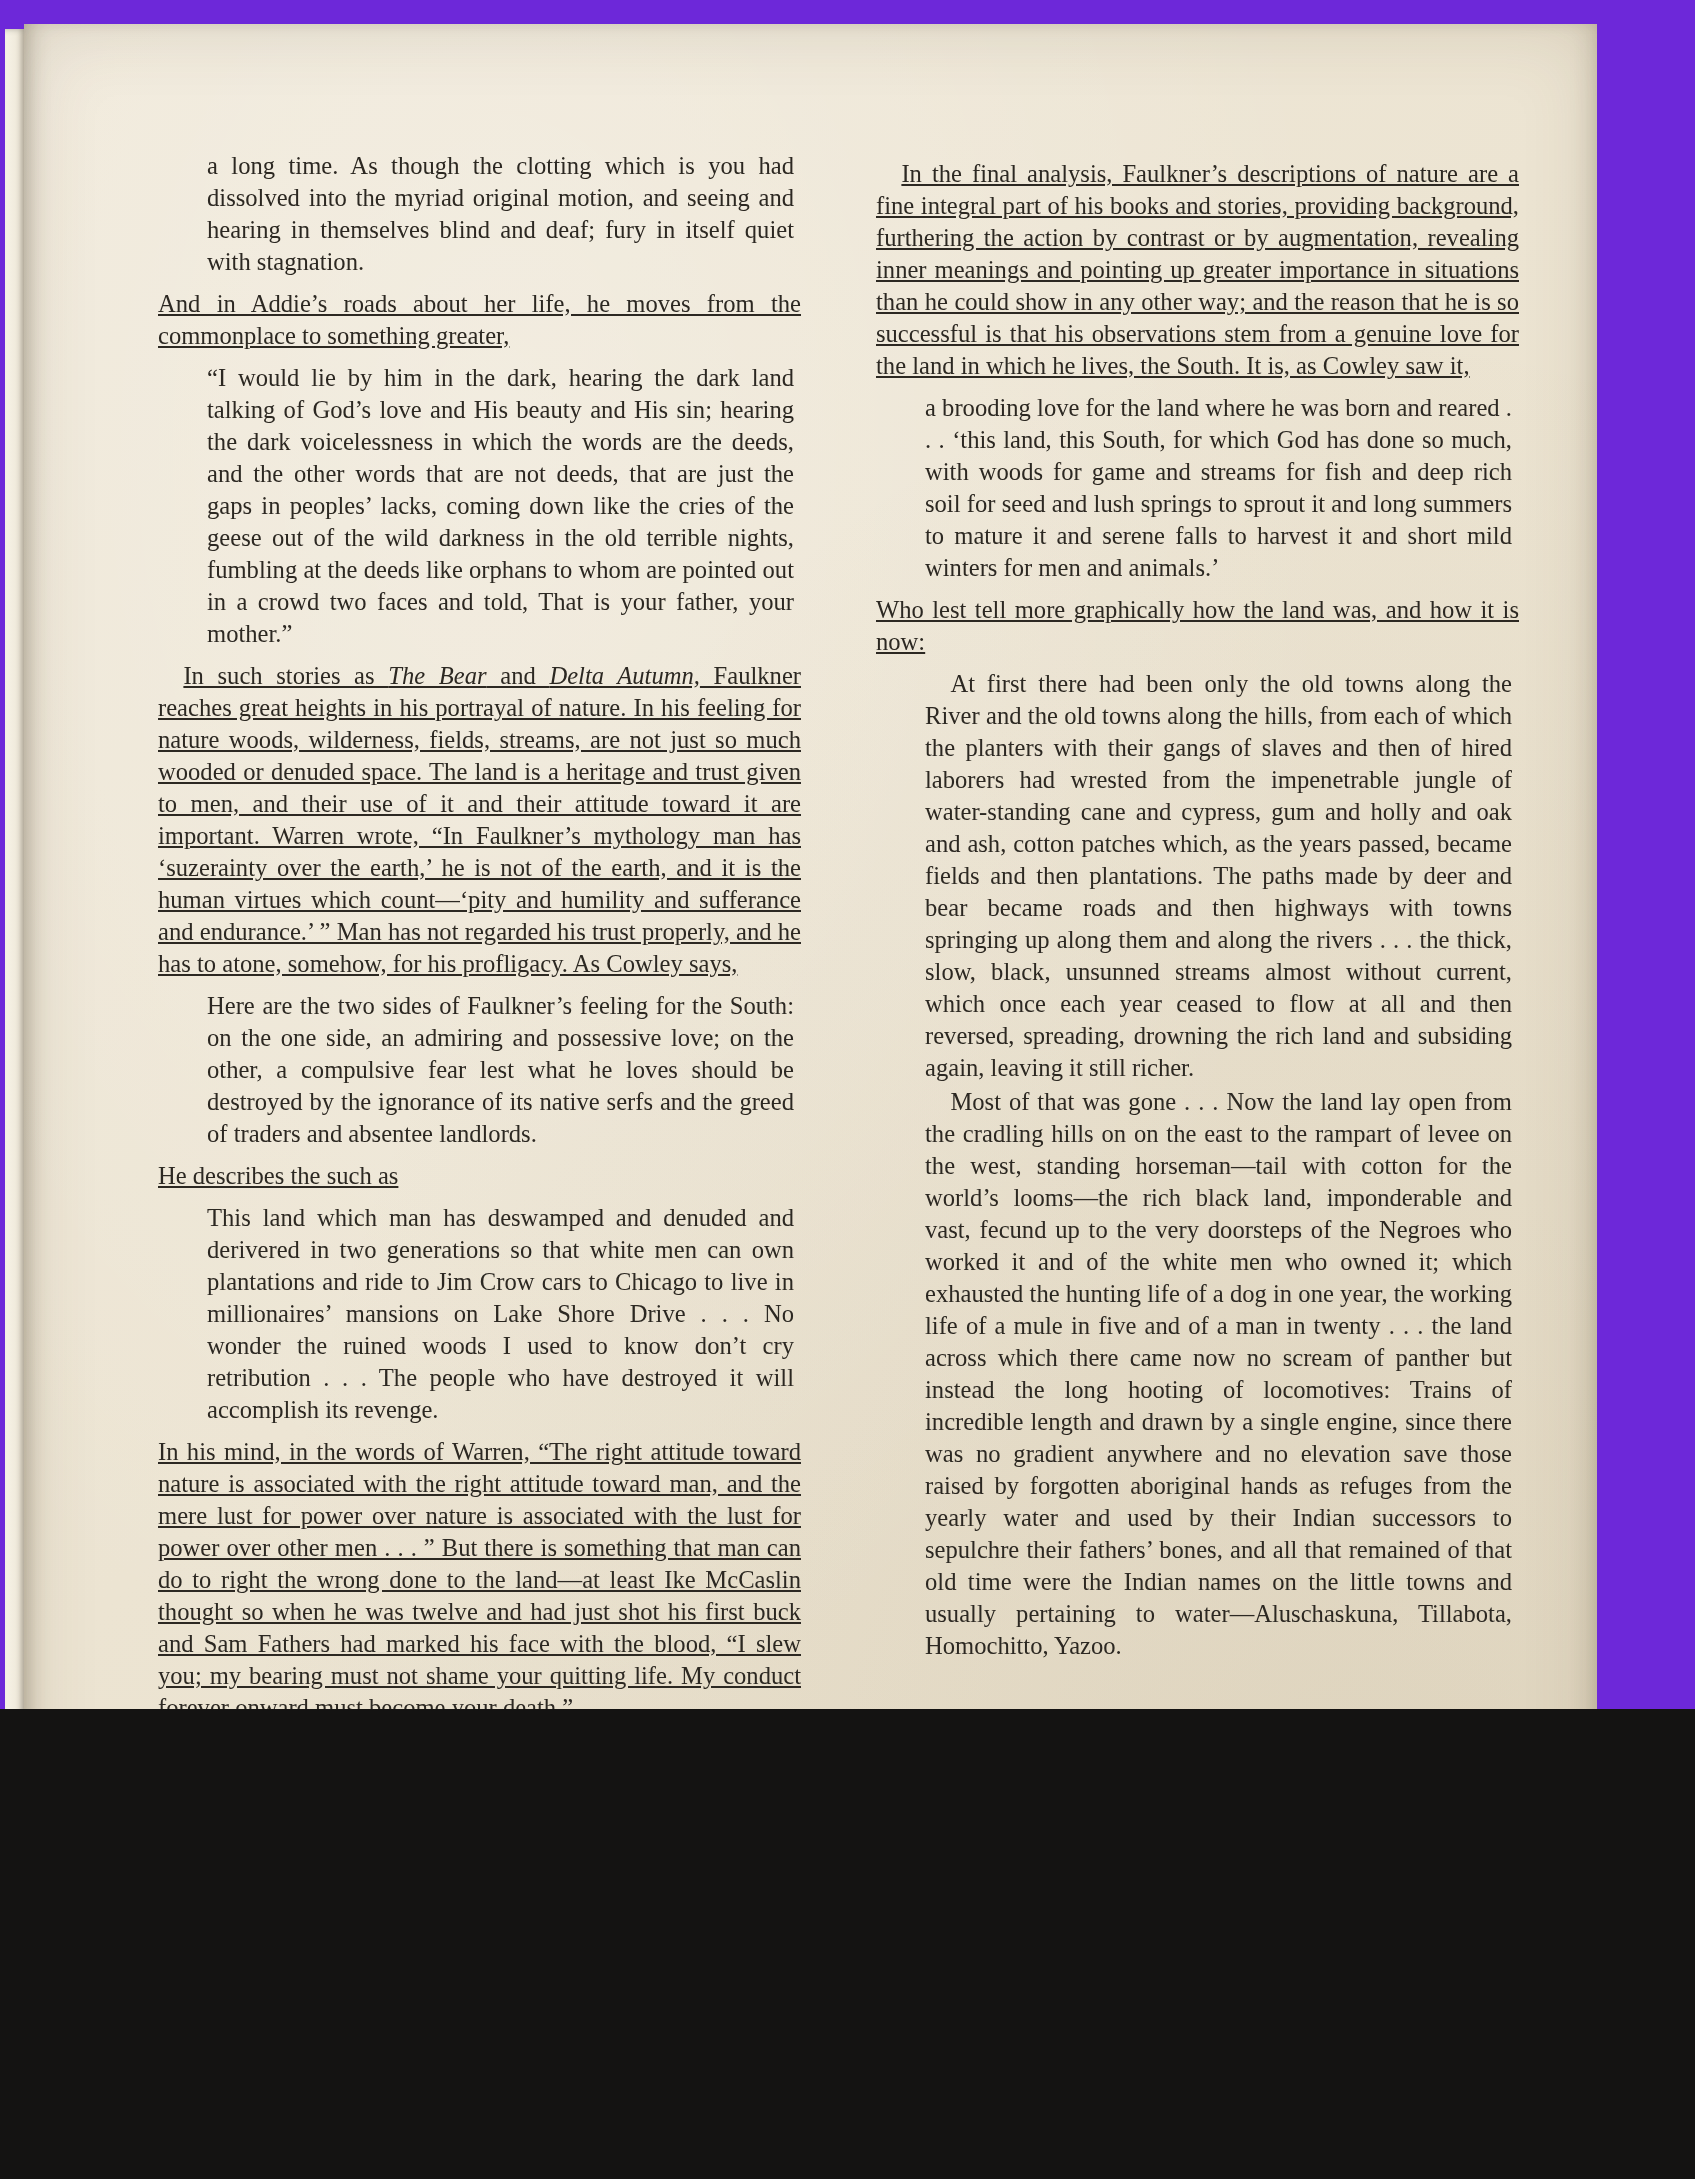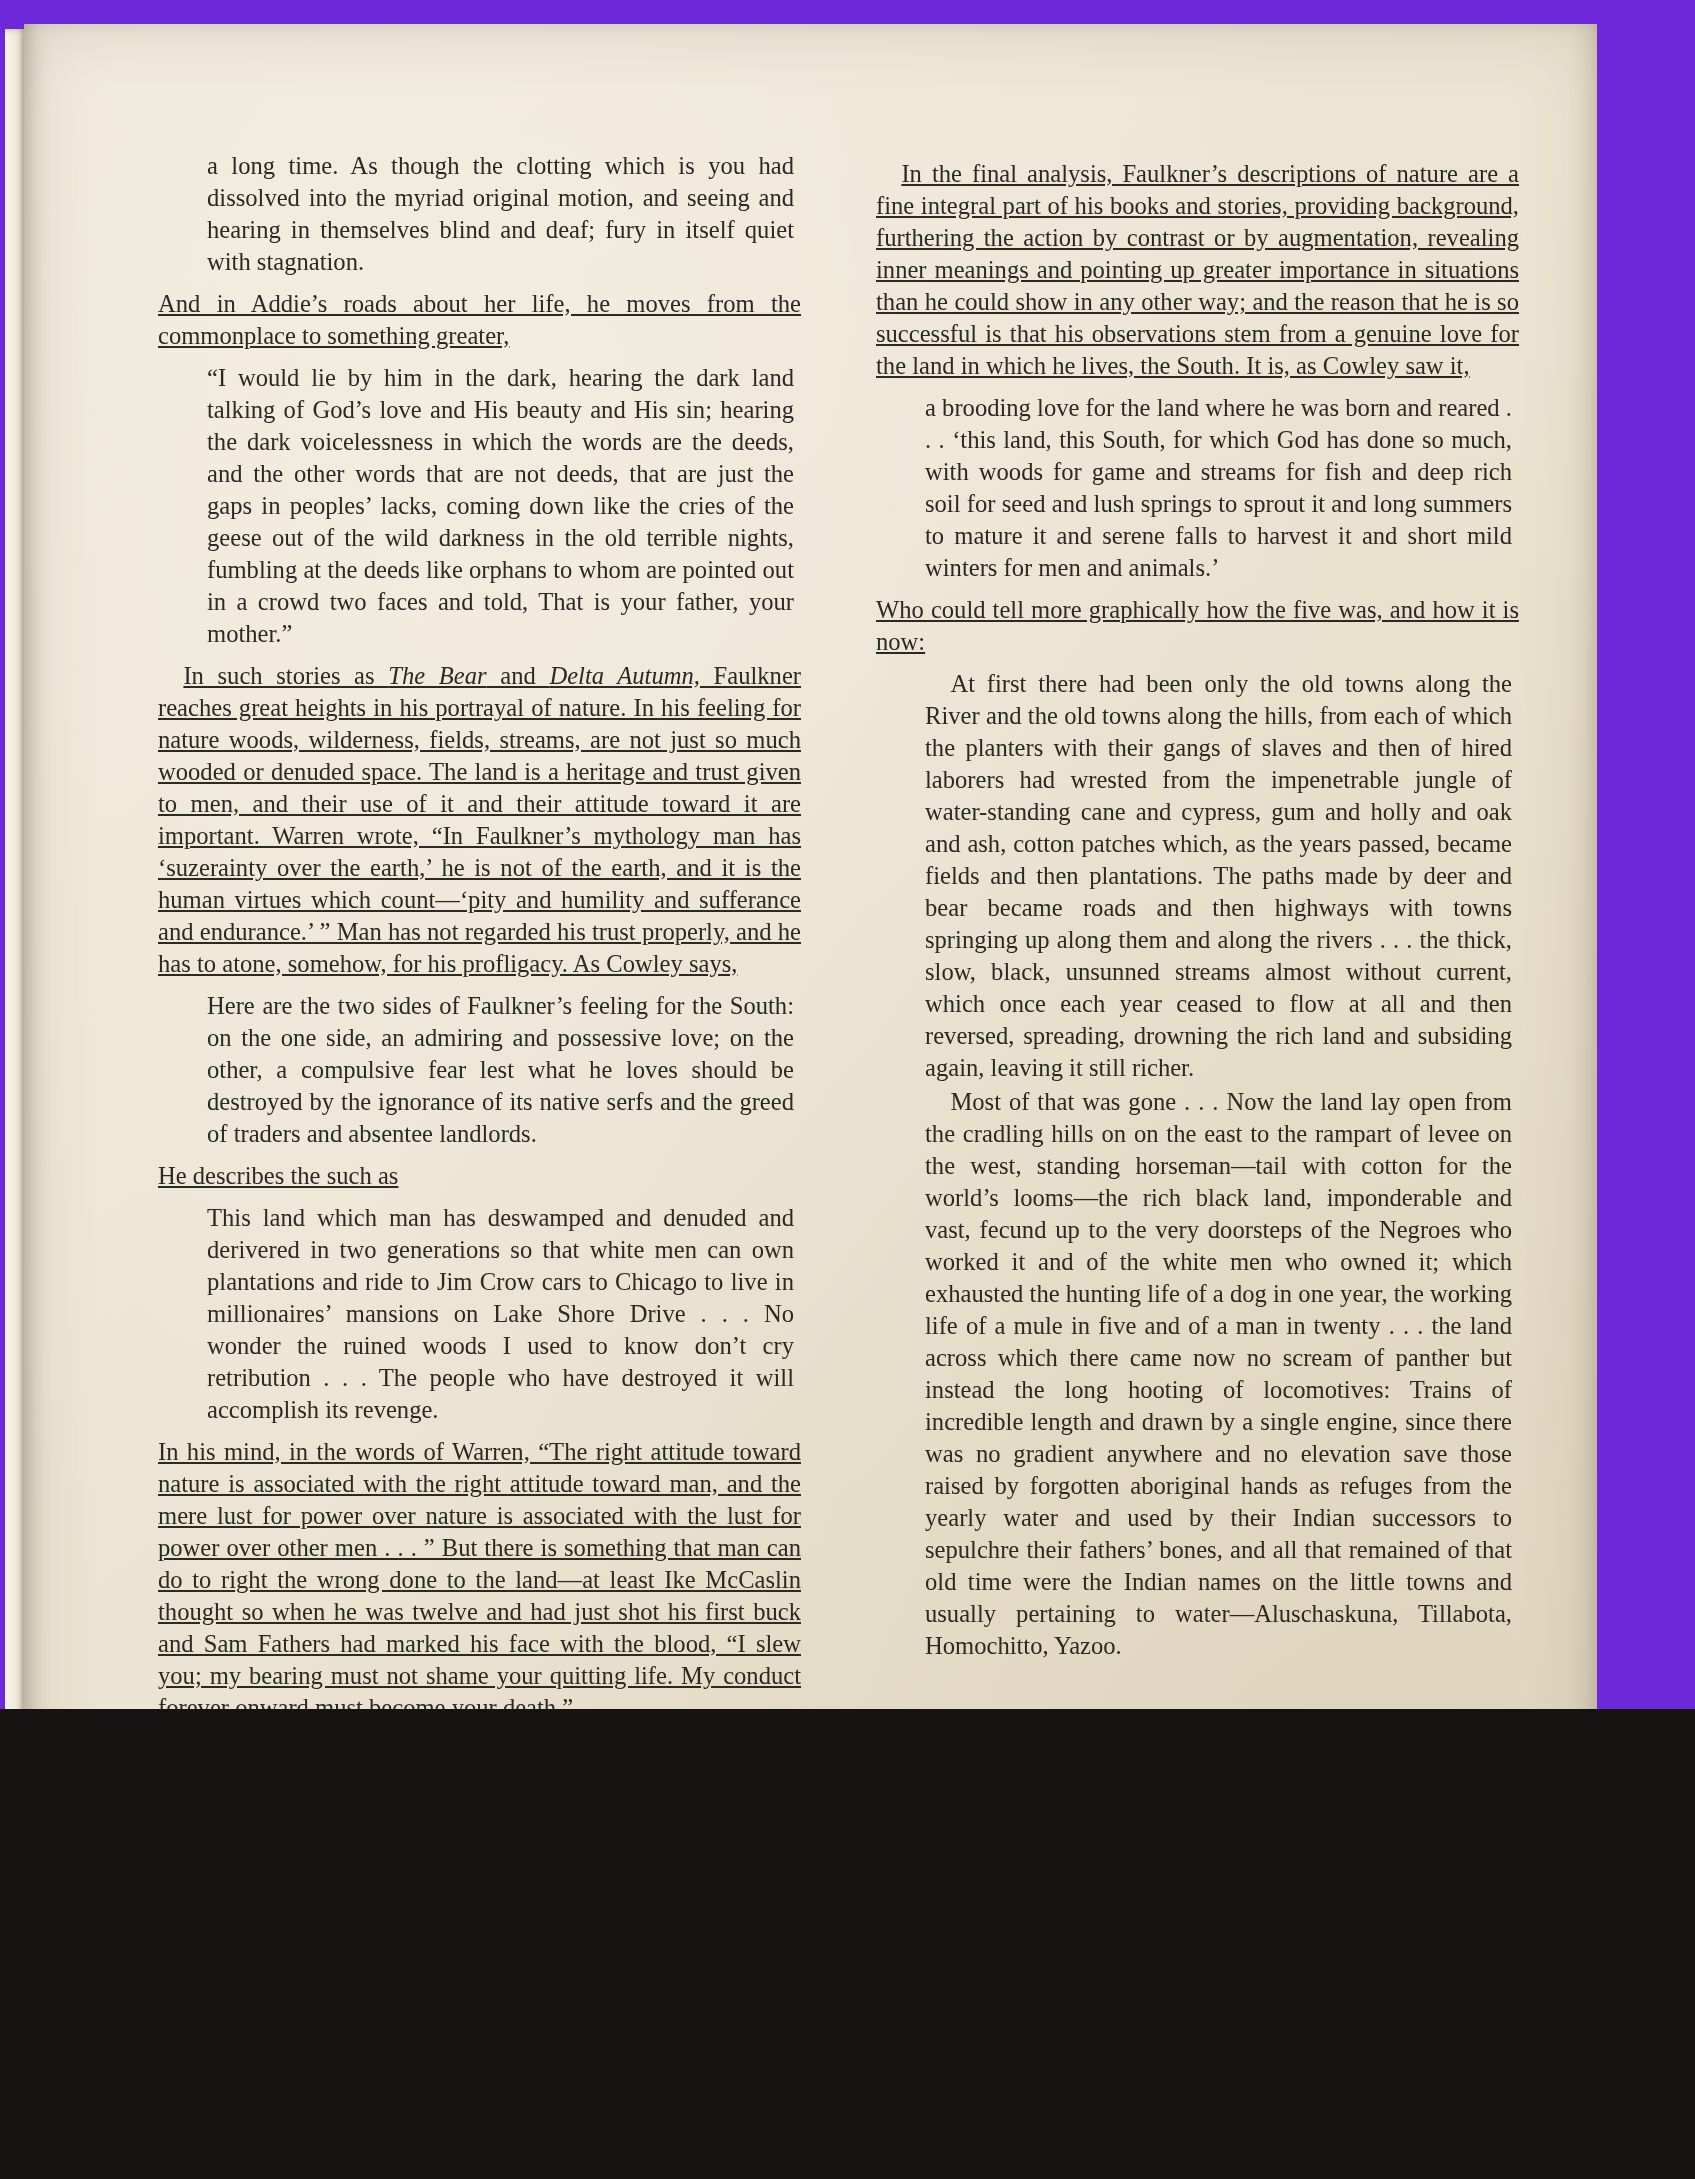--- a/index.html
+++ b/index.html
@@ -94,21 +94,21 @@
       <p class="para indent"><span>In such stories as </span><i>The Bear</i><span> and </span><i>Delta Autumn,</i><span> Faulkner reaches great heights in his portrayal of nature. In his feeling for nature woods, wilderness, fields, streams, are not just so much wooded or denuded space. The land is a heritage and trust given to men, and their use of it and their attitude toward it are important. Warren wrote, “In Faulkner’s mythology man has ‘suzerainty over the earth,’ he is not of the earth, and it is the human virtues which count—‘pity and humility and sufferance and endurance.’ ” Man has not regarded his trust properly, and he has to atone, somehow, for his profligacy. As Cowley says,</span></p>
       <div class="bq">Here are the two sides of Faulkner’s feeling for the South: on the one side, an admiring and possessive love; on the other, a compulsive fear lest what he loves should be destroyed by the ignorance of its native serfs and the greed of traders and absentee landlords.</div>
       <p class="para">He describes the such as</p>
       <div class="bq">This land which man has deswamped and denuded and derivered in two generations so that white men can own plantations and ride to Jim Crow cars to Chicago to live in millionaires’ mansions on Lake Shore Drive . . . No wonder the ruined woods I used to know don’t cry retribution . . . The people who have destroyed it will accomplish its revenge.</div>
       <p class="para">In his mind, in the words of Warren, “The right attitude toward nature is associated with the right attitude toward man, and the mere lust for power over nature is associated with the lust for power over other men . . . ” But there is something that man can do to right the wrong done to the land—at least Ike McCaslin thought so when he was twelve and had just shot his first buck and Sam Fathers had marked his face with the blood, “I slew you; my bearing must not shame your quitting life. My conduct forever onward must become your death.”</p>
     </div>
 
     <div class="col col-right">
       <p class="para indent">In the final analysis, Faulkner’s descriptions of nature are a fine integral part of his books and stories, providing background, furthering the action by contrast or by augmentation, revealing inner meanings and pointing up greater importance in situations than he could show in any other way; and the reason that he is so successful is that his observations stem from a genuine love for the land in which he lives, the South. It is, as Cowley saw it,</p>
       <div class="bq">a brooding love for the land where he was born and reared . . . ‘this land, this South, for which God has done so much, with woods for game and streams for fish and deep rich soil for seed and lush springs to sprout it and long summers to mature it and serene falls to harvest it and short mild winters for men and animals.’</div>
-      <p class="para">Who could tell more graphically how the five was, and how it is now:</p>
+      <p class="para">Who lest tell more graphically how the land was, and how it is now:</p>
       <div class="bq indent">At first there had been only the old towns along the River and the old towns along the hills, from each of which the planters with their gangs of slaves and then of hired laborers had wrested from the impenetrable jungle of water-standing cane and cypress, gum and holly and oak and ash, cotton patches which, as the years passed, became fields and then plantations. The paths made by deer and bear became roads and then highways with towns springing up along them and along the rivers . . . the thick, slow, black, unsunned streams almost without current, which once each year ceased to flow at all and then reversed, spreading, drowning the rich land and subsiding again, leaving it still richer.</div>
       <div class="bq indent">Most of that was gone . . . Now the land lay open from the cradling hills on on the east to the rampart of levee on the west, standing horseman—tail with cotton for the world’s looms—the rich black land, imponderable and vast, fecund up to the very doorsteps of the Negroes who worked it and of the white men who owned it; which exhausted the hunting life of a dog in one year, the working life of a mule in five and of a man in twenty . . . the land across which there came now no scream of panther but instead the long hooting of locomotives: Trains of incredible length and drawn by a single engine, since there was no gradient anywhere and no elevation save those raised by forgotten aboriginal hands as refuges from the yearly water and used by their Indian successors to sepulchre their fathers’ bones, and all that remained of that old time were the Indian names on the little towns and usually pertaining to water—Aluschaskuna, Tillabota, Homochitto, Yazoo.</div>
     </div>
 
     <div class="footer">
       <span class="footer-issue">Spring, 1962</span>
       <span class="footer-page">23</span>
     </div>
 
   </div>

